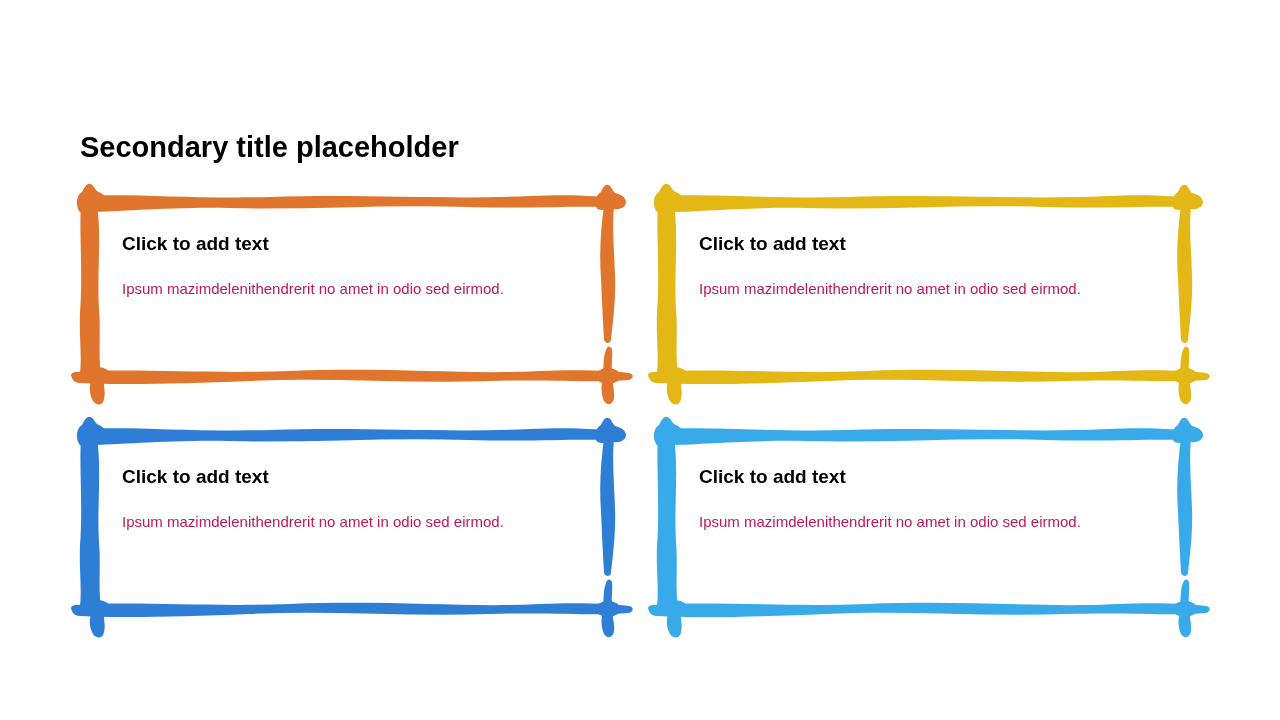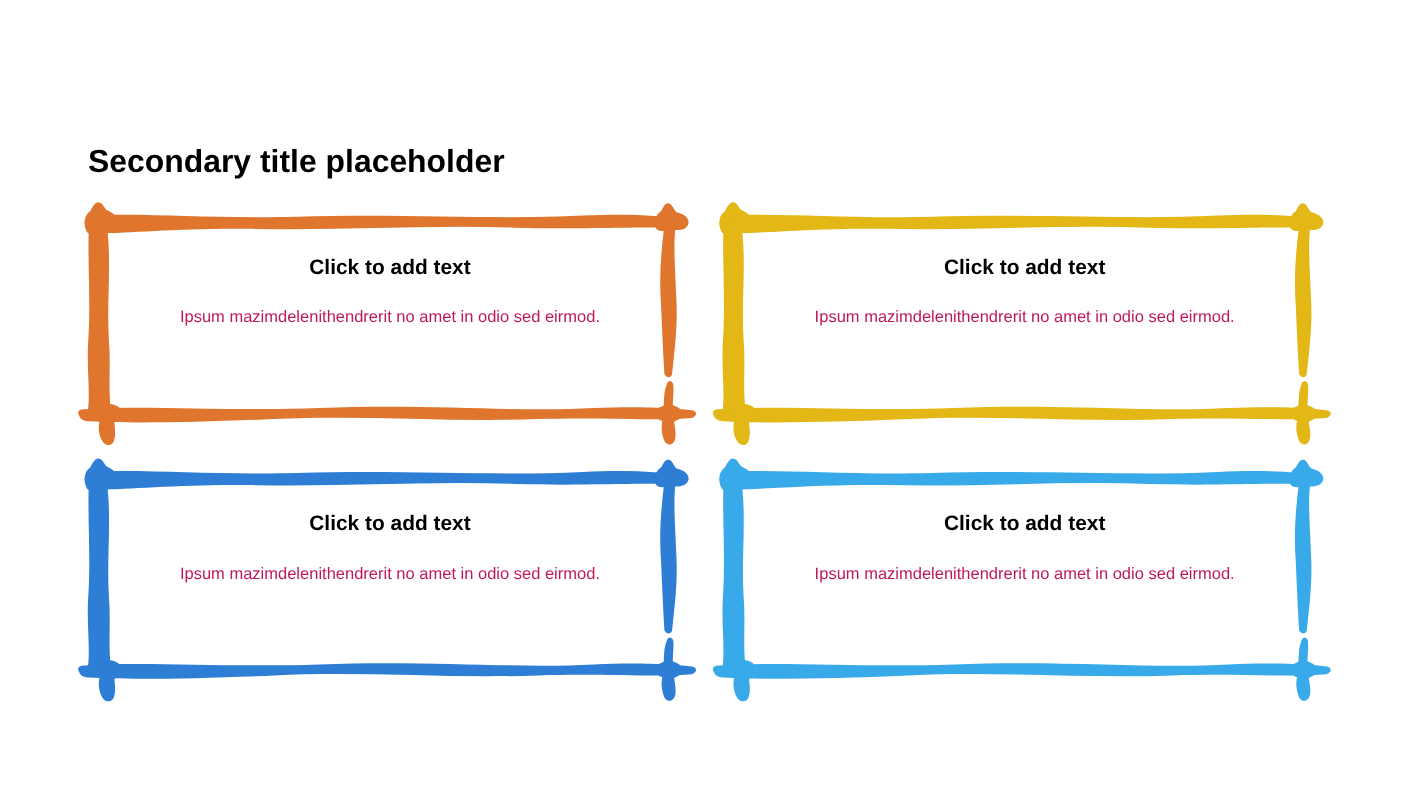--- a/index.html
+++ b/index.html
@@ -32,21 +32,20 @@
     display: grid;
     grid-template-columns: 565px 565px;
     grid-template-rows: 222px 222px;
     column-gap: 12px;
     row-gap: 11px;
   }
   .box {
     position: relative;
     width: 565px;
     height: 222px;
-    text-align: center;
   }
   .frame {
     position: absolute;
     left: 0;
     top: 0;
     width: 100%;
     height: 100%;
     display: block;
     pointer-events: none;
   }

